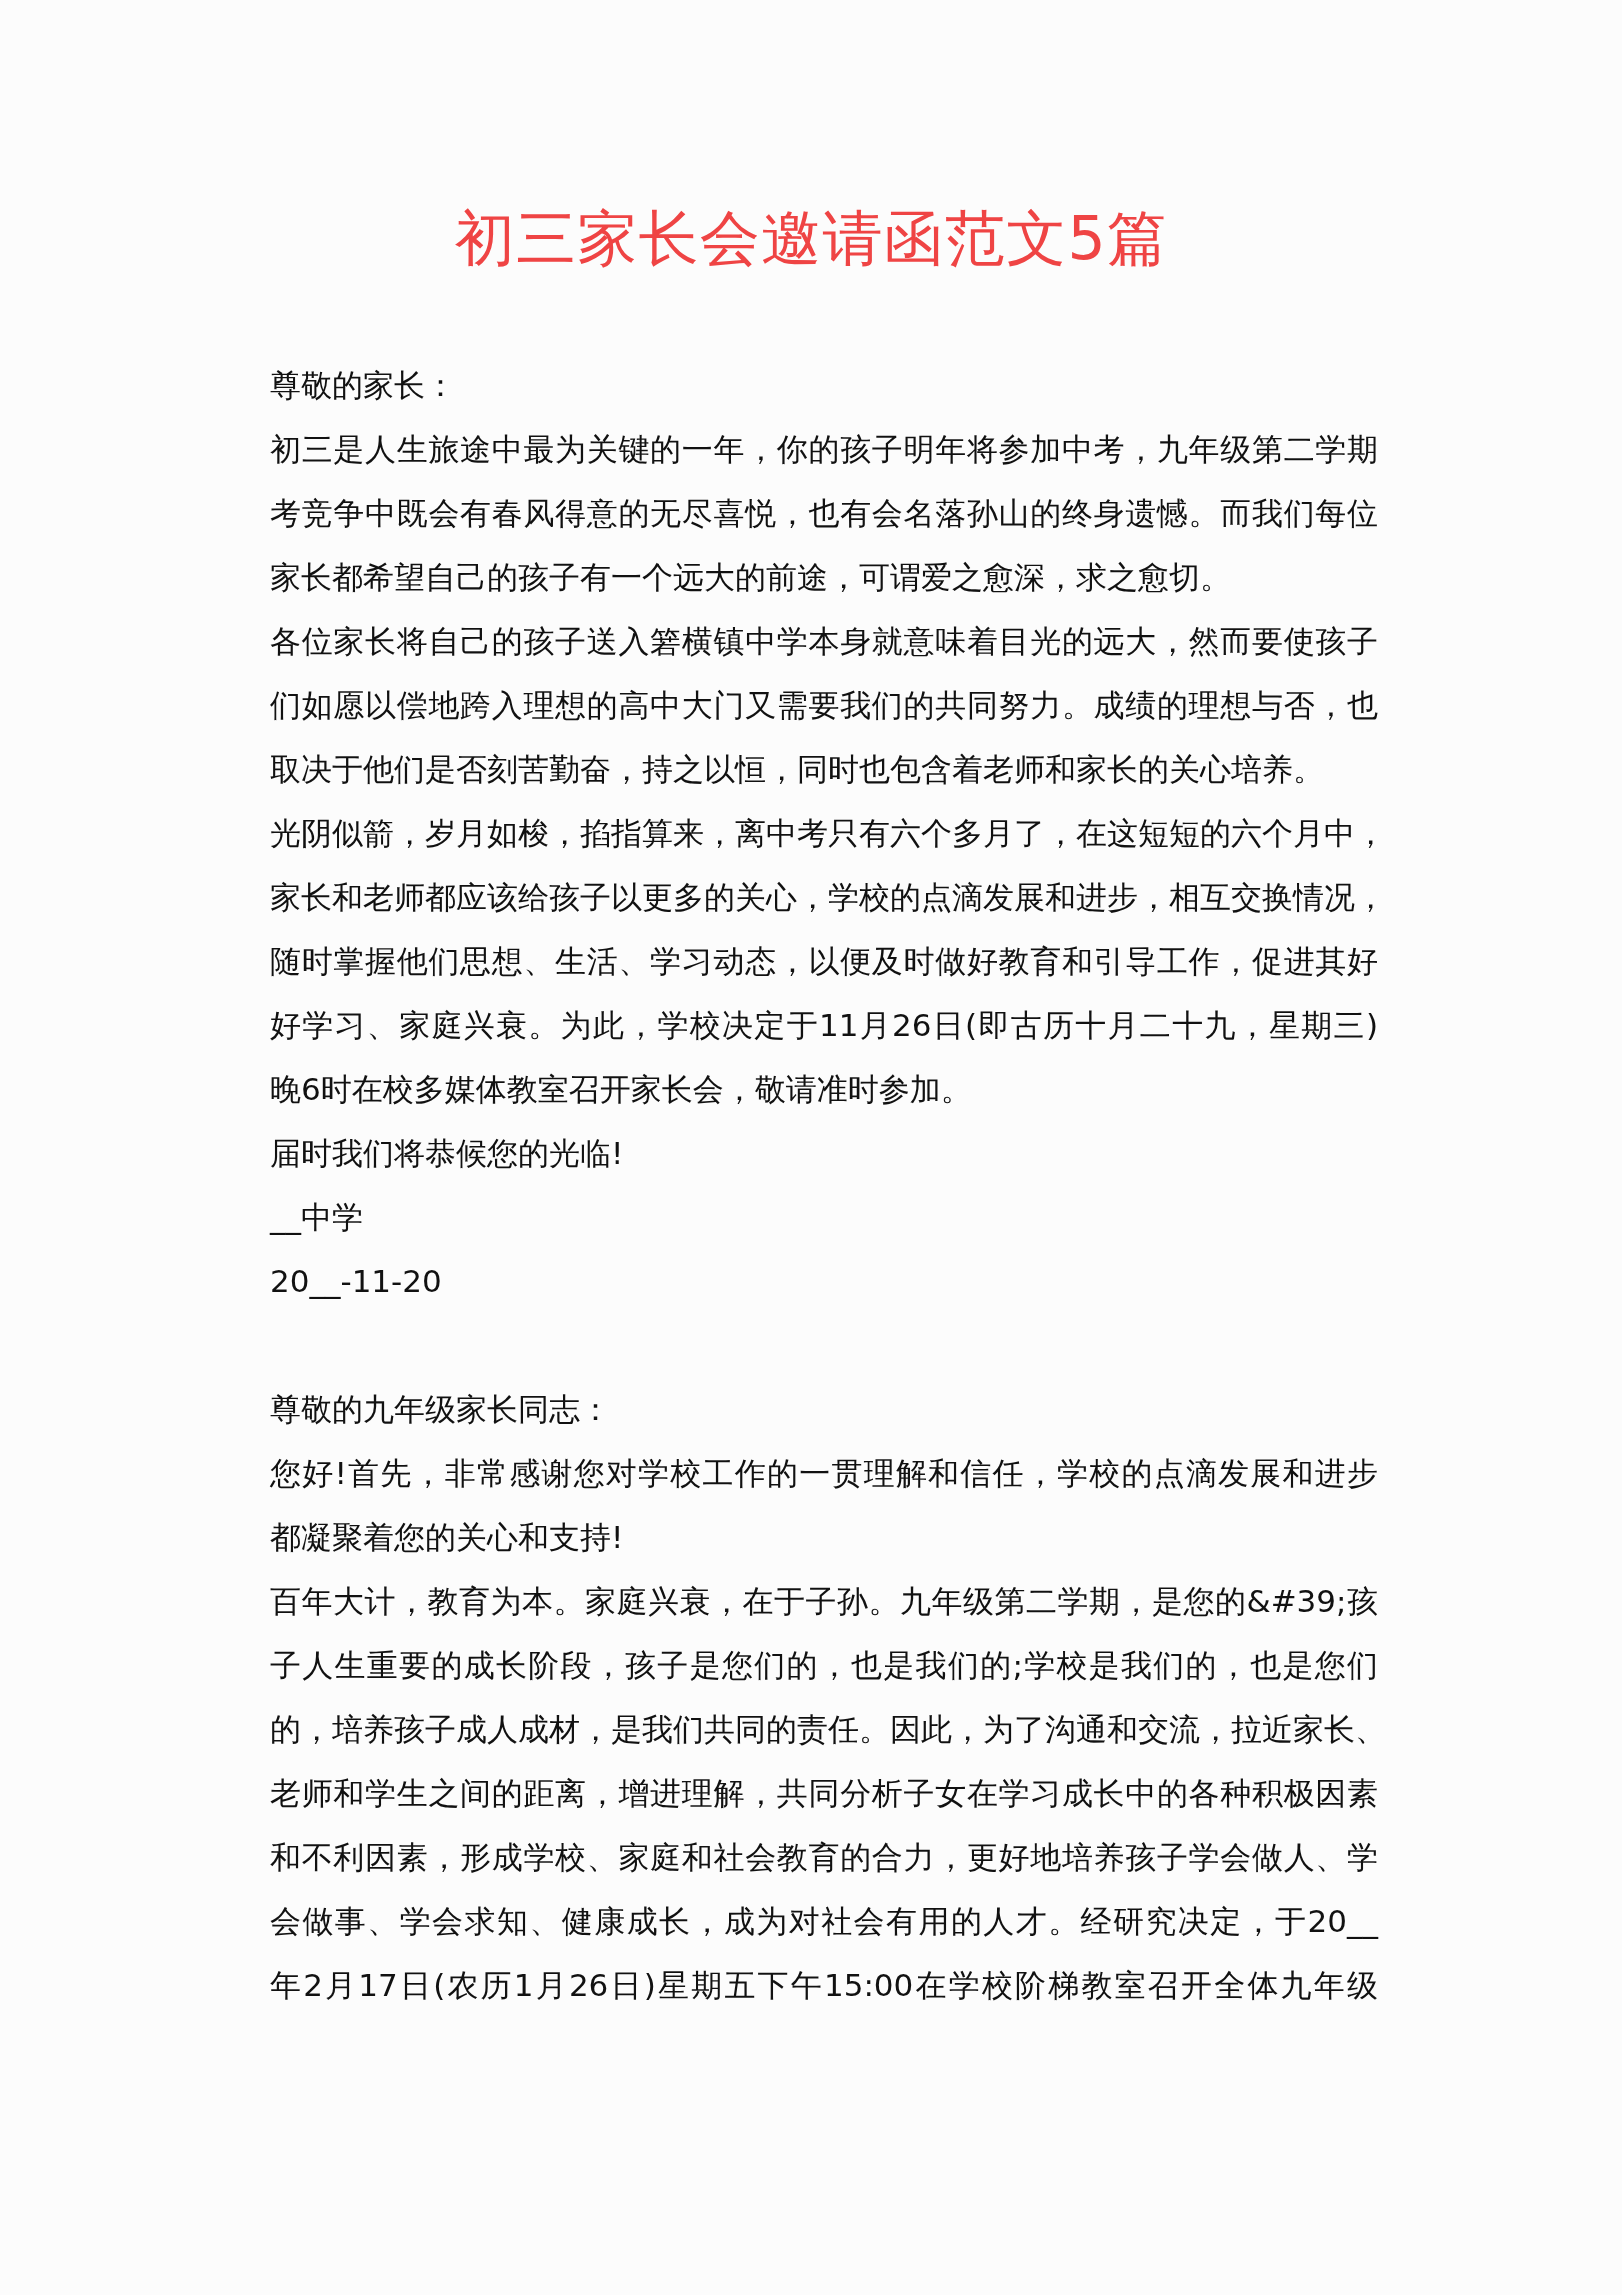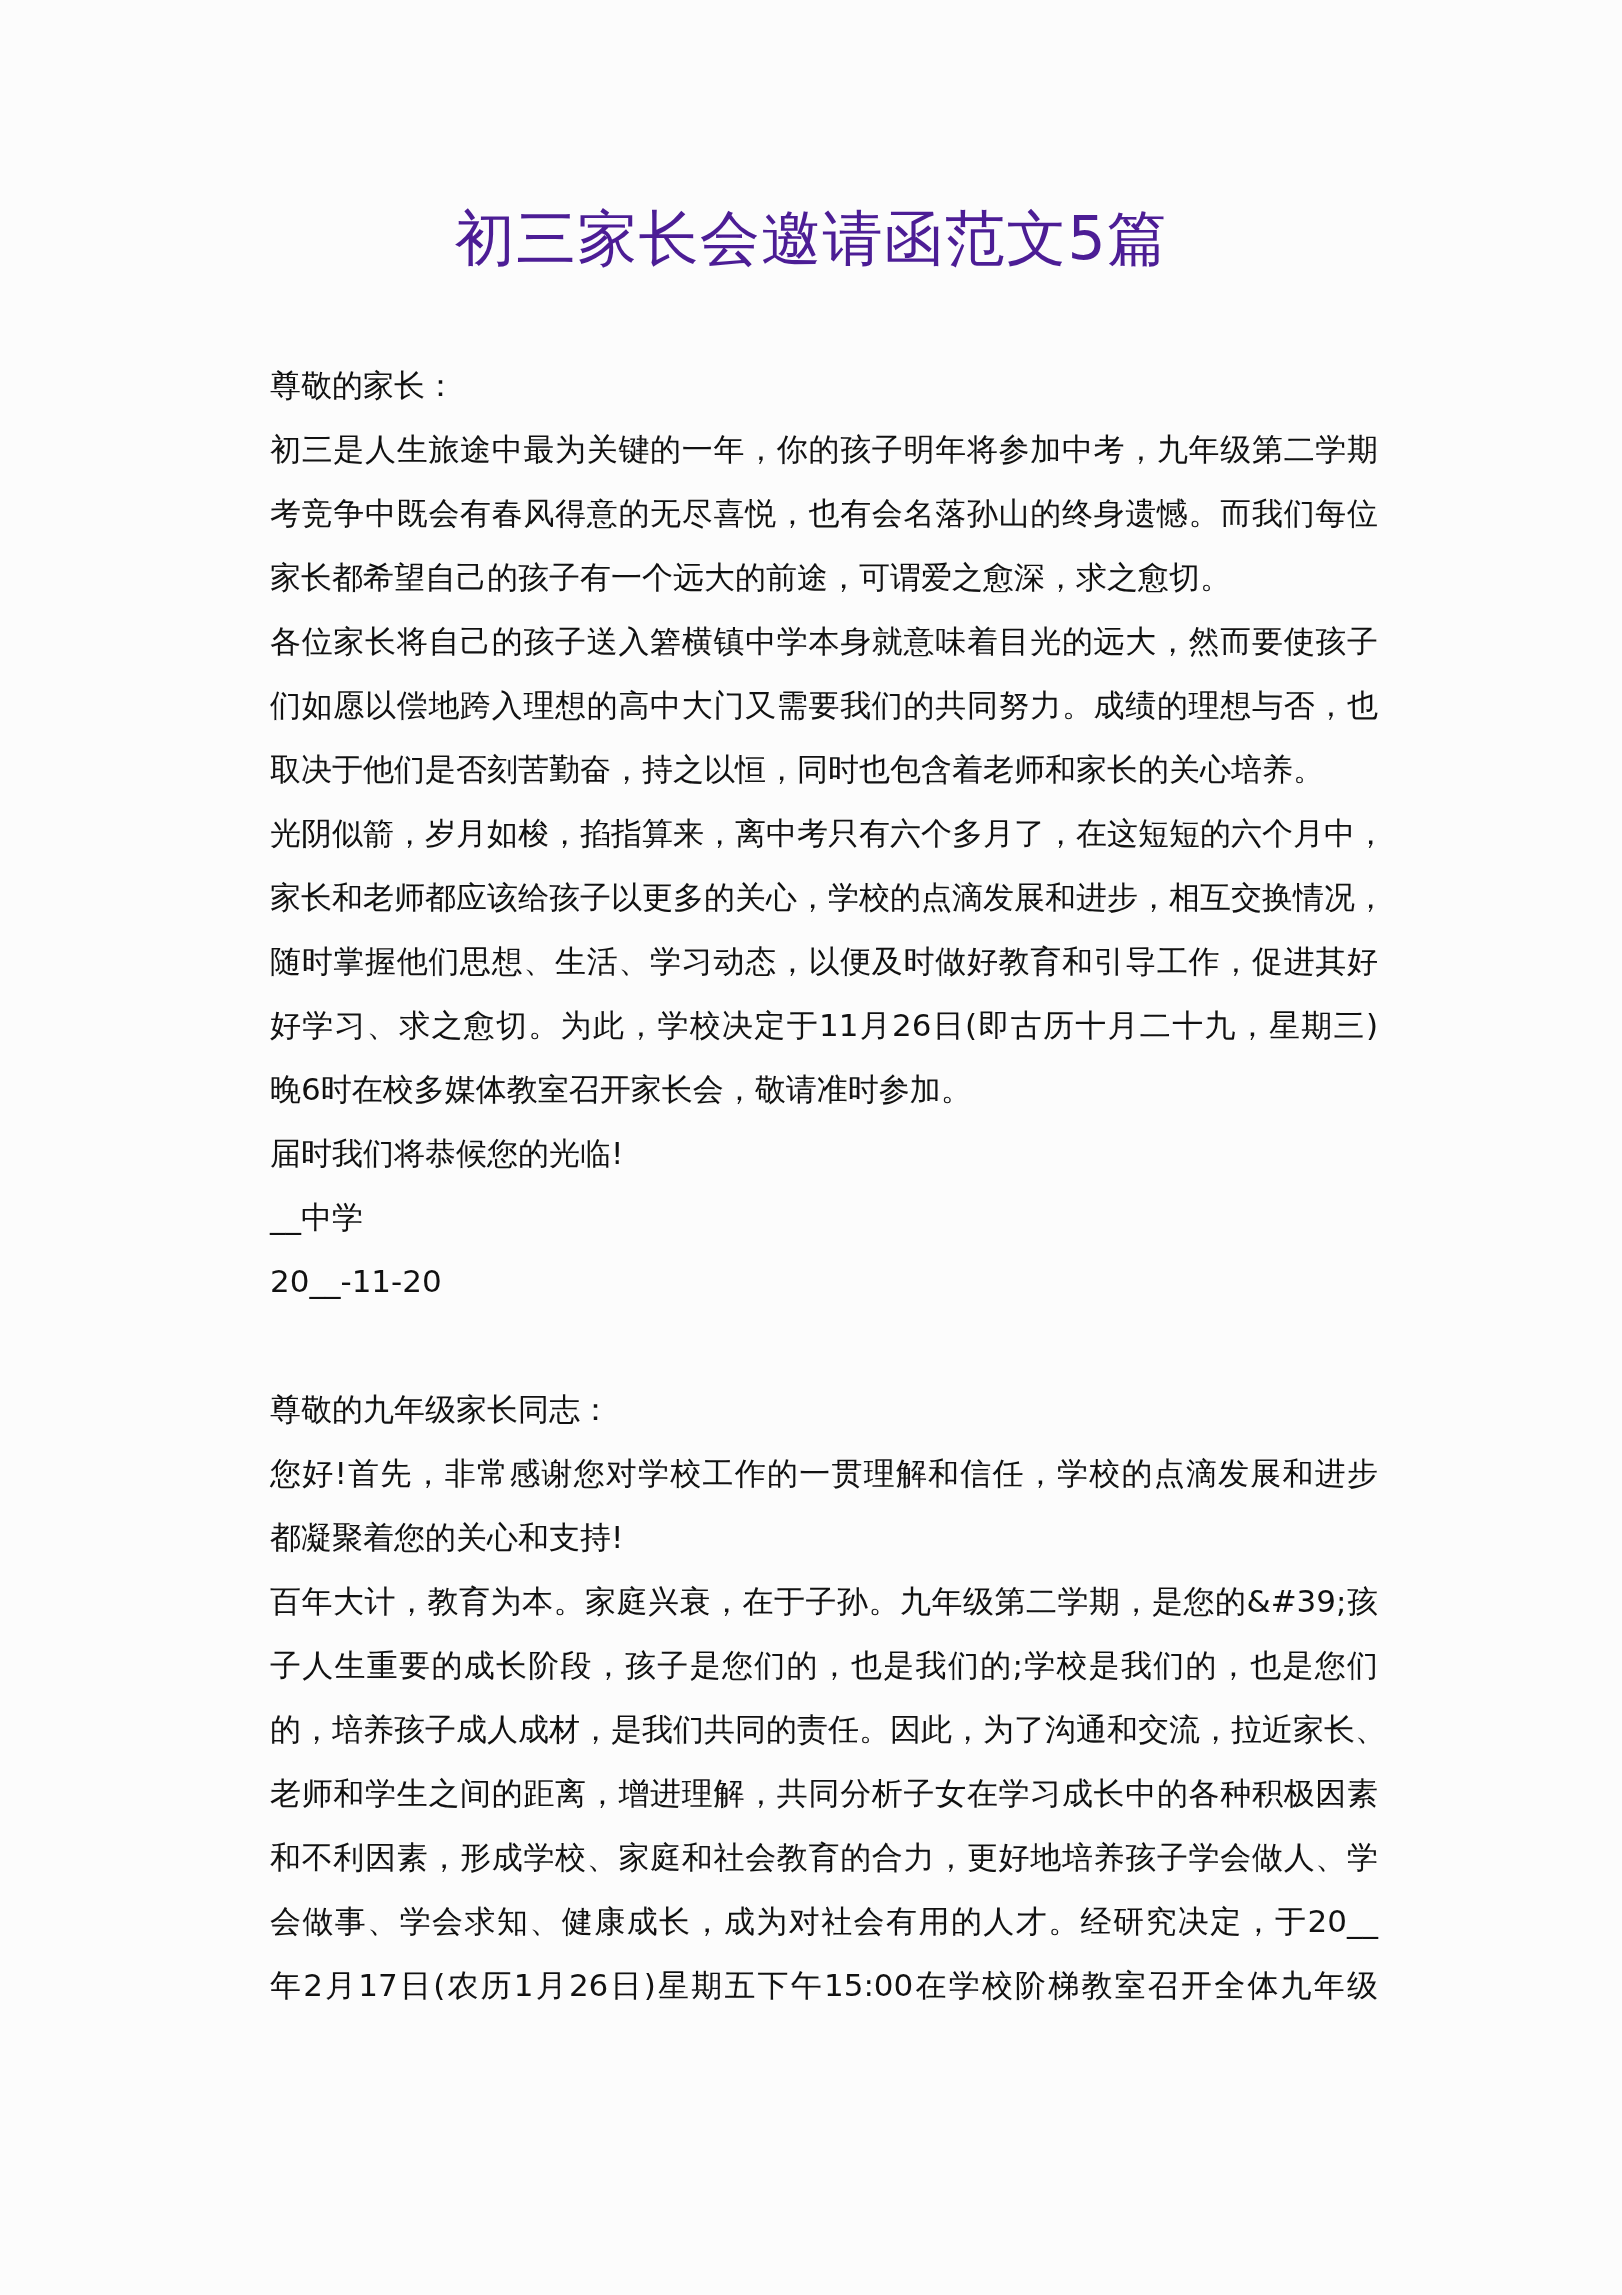--- a/index.html
+++ b/index.html
@@ -25,21 +25,21 @@
     }
     .title {
       position: absolute;
       left: 0;
       top: 196px;
       width: 1623px;
       text-align: center;
       font-size: 60px;
       line-height: 85px;
       letter-spacing: 1.3px;
-      color: #4c1d95;
+      color: #ef4444;
       font-family: "DejaVu Sans", "Liberation Sans", sans-serif;
     }
     .body-text {
       position: absolute;
       left: 246px;
       top: 353px;
       width: 1132px;
     }
     .line {
       display: block;
@@ -73,21 +73,21 @@
     <span class="line short">尊敬的家长：</span>
     <span class="line">初三是人生旅途中最为关键的一年，你的孩子明年将参加中考，九年级第二学期</span>
     <span class="line">考竞争中既会有春风得意的无尽喜悦，也有会名落孙山的终身遗憾。而我们每位</span>
     <span class="line short">家长都希望自己的孩子有一个远大的前途，可谓爱之愈深，求之愈切。</span>
     <span class="line">各位家长将自己的孩子送入箬横镇中学本身就意味着目光的远大，然而要使孩子</span>
     <span class="line">们如愿以偿地跨入理想的高中大门又需要我们的共同努力。成绩的理想与否，也</span>
     <span class="line short">取决于他们是否刻苦勤奋，持之以恒，同时也包含着老师和家长的关心培养。</span>
     <span class="line">光阴似箭，岁月如梭，掐指算来，离中考只有六个多月了，在这短短的六个月中，</span>
     <span class="line">家长和老师都应该给孩子以更多的关心，学校的点滴发展和进步，相互交换情况，</span>
     <span class="line">随时掌握他们思想、生活、学习动态，以便及时做好教育和引导工作，促进其好</span>
-    <span class="line">好学习、求之愈切。为此，学校决定于11月26日(即古历十月二十九，星期三)</span>
+    <span class="line">好学习、家庭兴衰。为此，学校决定于11月26日(即古历十月二十九，星期三)</span>
     <span class="line short">晚6时在校多媒体教室召开家长会，敬请准时参加。</span>
     <span class="line short">届时我们将恭候您的光临!</span>
     <span class="line short">__中学</span>
     <span class="line short">20__-11-20</span>
 
     <span class="gap"></span>
 
     <span class="line short">尊敬的九年级家长同志：</span>
     <span class="line">您好!首先，非常感谢您对学校工作的一贯理解和信任，学校的点滴发展和进步</span>
     <span class="line short">都凝聚着您的关心和支持!</span>

